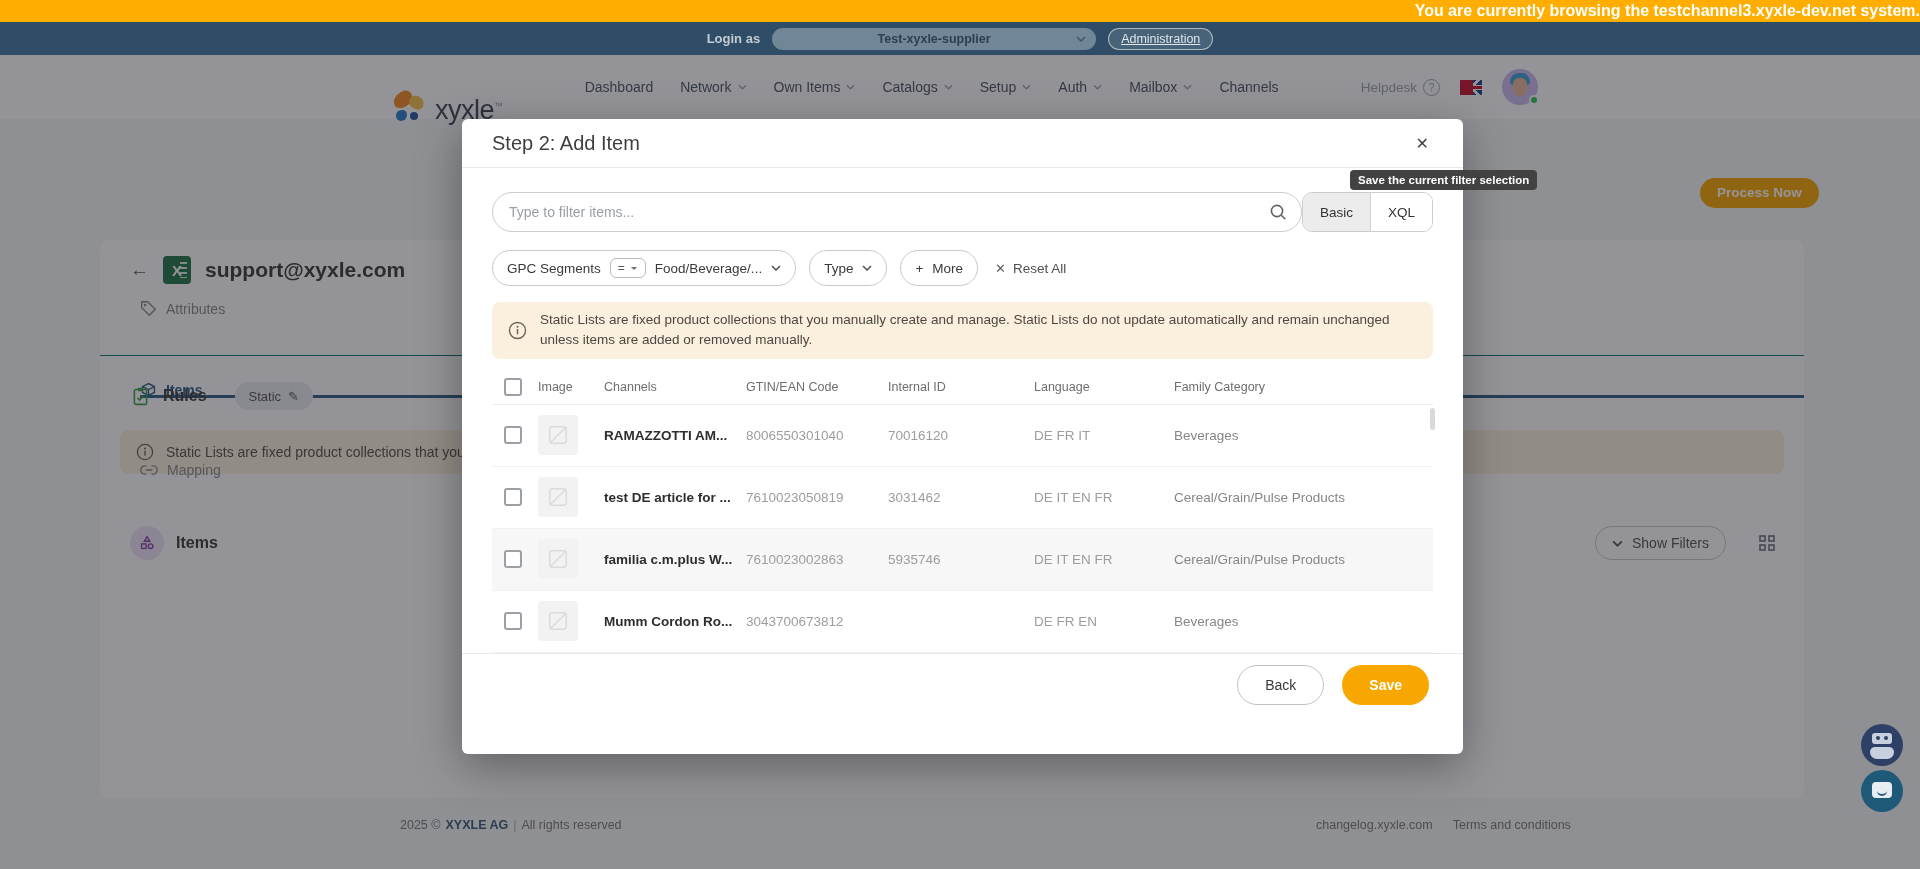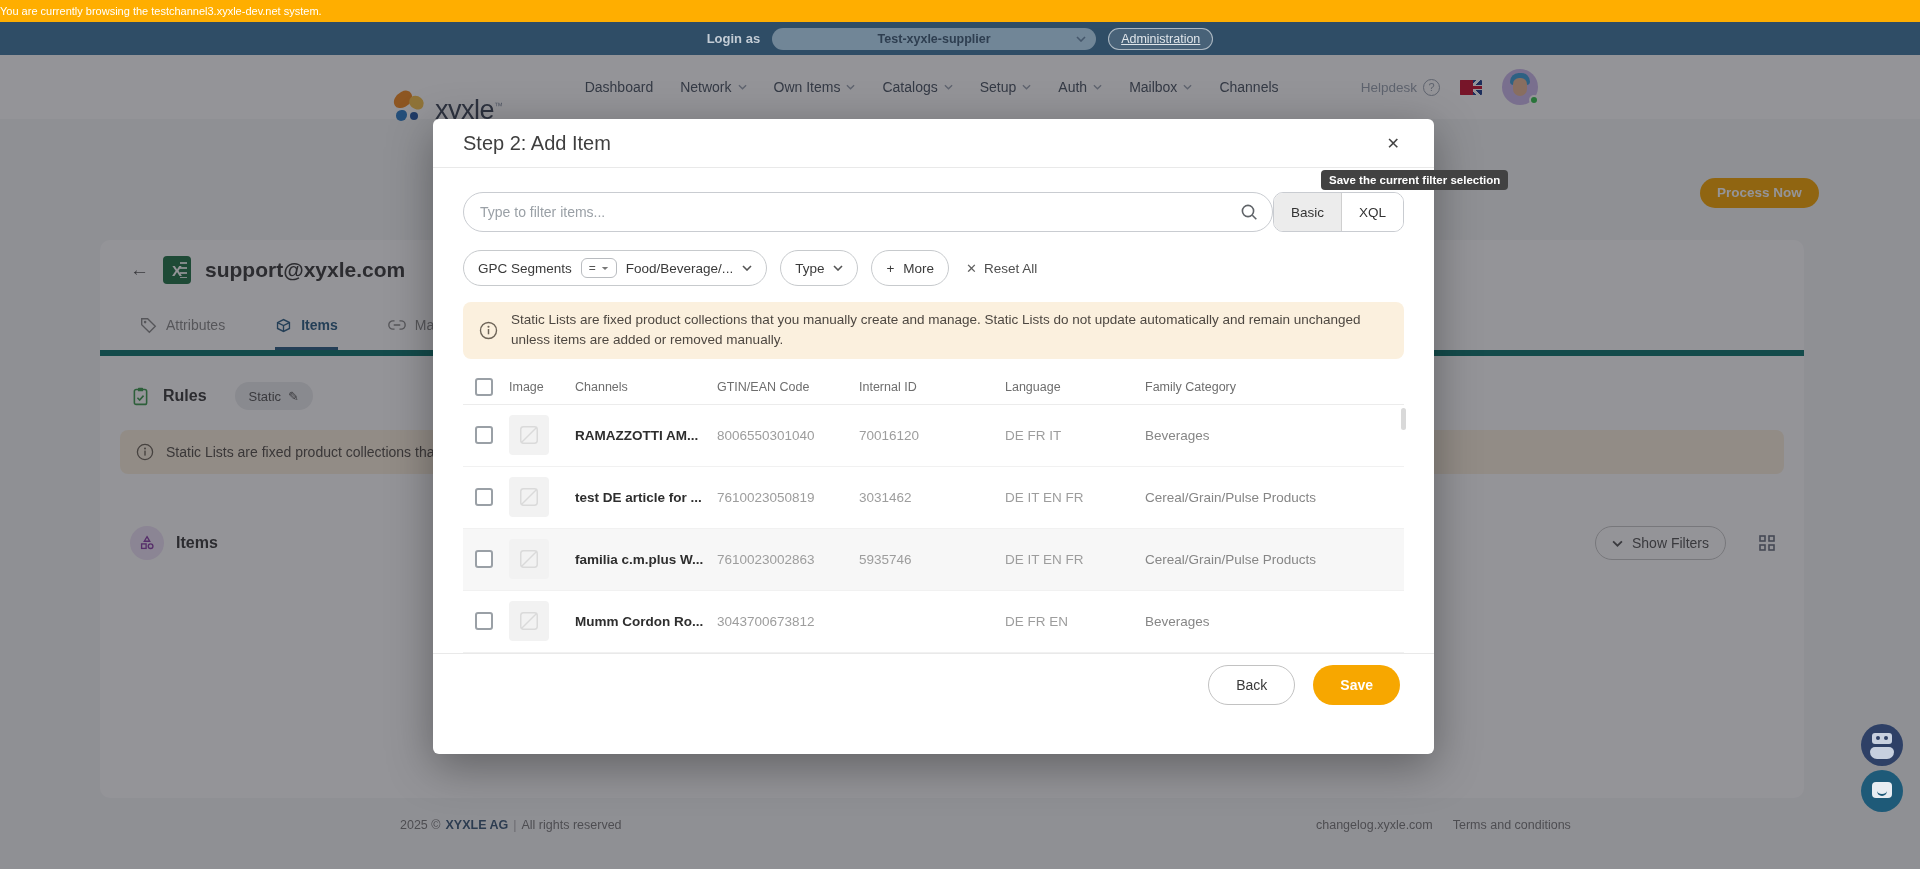--- a/index.html
+++ b/index.html
@@ -1,22 +1,22 @@
 <!DOCTYPE html>
 <html><head>
 <meta charset="utf-8">
 <style>
   * { margin:0; padding:0; box-sizing:border-box; }
   html,body { width:1920px; height:869px; overflow:hidden; }
   body { font-family:"Liberation Sans", sans-serif; background:#f6f7f8; position:relative; }
   svg { display:block; }
 
   
-  .banner { height:22px; background:#FFAE00; color:#fff; font-size:11px; font-weight:400;
-            text-align:left; line-height:22px; }
+  .banner { height:22px; background:#FFAE00; color:#fff; font-size:16px; font-weight:700;
+            text-align:right; line-height:22px; }
   .topbar { height:33px; background:#2F4D66; display:flex; align-items:center; justify-content:center; gap:12px; }
   .topbar-label { color:#c3ccd5; font-size:13px; font-weight:700; }
   .user-select { width:324px; height:22px; border-radius:11px; background:rgba(255,255,255,0.32);
                  display:flex; align-items:center; justify-content:center; position:relative; cursor:pointer;font-weight:bold; }
   .user-select .us-text { font-size:12.5px; color:#2e3e50; }
   .user-select .us-chev { position:absolute; right:10px; color:#46586c; }
   .admin-btn { height:22px; border-radius:11px; border:1px solid rgba(255,255,255,0.55);
                background:rgba(255,255,255,0.12); padding:0 12px; display:flex; align-items:center; }
   .admin-btn span { font-size:12.5px; color:#dfe5ea; text-decoration:underline; }
 
@@ -55,21 +55,21 @@
   .process-btn { position:absolute; top:178px; left:1700px; height:30px; line-height:30px; padding:0 17px;
                  background:#F7A700; color:#fff; font-size:13.5px; font-weight:700; border-radius:16px; cursor:pointer; }
   .card { position:absolute; left:100px; top:240px; width:1704px; height:558px; background:#fff; border-radius:10px; }
   .card-top { height:60px; display:flex; align-items:center; gap:14px; padding:0 30px; }
   .back-arrow { font-size:19px; color:#555; cursor:pointer; }
   .xls-icon { width:28px; height:28px; background:#217346; border-radius:4px; color:#fff; font-weight:700;
               font-size:15px; display:flex; align-items:center; justify-content:center; position:relative; }
   .xls-icon:after { content:""; position:absolute; right:4px; top:6px; width:7px; height:16px;
                     background:linear-gradient(#fff 2px, transparent 2px); background-size:7px 5px; opacity:.85; }
   .card-title { font-size:21px; font-weight:700; color:#3b3b3b; }
-  .tabs { height:56px; border-bottom:6px solid #0f766e; display:flex; gap:50px; padding:0 0 0 40px; }
+  .tabs { height:56px; border-bottom:1px solid #0f766e; display:flex; gap:64px; padding:0 0 0 40px;flex-direction:column; }
   .tab { display:flex; align-items:center; gap:9px; font-size:14px; color:#8a8a8a; cursor:pointer; }
   .tab.active { color:#2d5f84; box-shadow:inset 0 -3px 0 #2d5f84; font-weight:600; }
   .rules-row { display:flex; align-items:center; padding:26px 30px 0; gap:12px; }
   .rules-title, .items-title { font-size:16px; font-weight:700; color:#3b3b3b; }
   .static-chip { margin-left:16px; background:#ebecee; border-radius:15px; height:28px; padding:0 14px;
                  display:flex; align-items:center; gap:7px; font-size:13px; color:#555; cursor:pointer; }
   .card-info { margin:20px 20px 0; background:#FBF0DE; border-radius:8px; padding:13px 16px;
                display:flex; align-items:center; gap:12px; color:#55504a; font-size:14px;
                white-space:nowrap; overflow:hidden; }
   .items-row { margin-top:52px; padding:0 20px 0 30px; display:flex; align-items:center; gap:12px; }
@@ -81,21 +81,21 @@
   .footer-left { position:absolute; left:400px; top:818px; font-size:12.5px; color:#7a7a7a; display:flex; gap:5px; align-items:center; }
   .footer-left b { color:#3c5a78; font-weight:700; }
   .footer-sep { color:#b0b0b0; }
   .footer-right { position:absolute; left:1316px; top:818px; display:flex; gap:20px; font-size:12.5px; color:#7a7a7a; }
   .footer-right span { cursor:pointer; }
 
   
   .overlay { position:absolute; left:0; top:55px; right:0; bottom:0; background:rgba(28,28,36,0.47); z-index:10; }
 
   
-  .modal { position:absolute; left:433px; top:119px; width:1001px; height:635px; background:#fff;
+  .modal { position:absolute; left:462px; top:119px; width:1001px; height:635px; background:#fff;
            border-radius:6px; z-index:20; box-shadow:0 12px 45px rgba(0,0,0,0.35); }
   .m-header { height:49px; padding:0 30px; display:flex; align-items:center; justify-content:space-between;
               border-bottom:1px solid #e9e9e9; }
   .m-title { font-size:20px; font-weight:500; color:#3f3f3f; }
   .m-close { font-size:16px; color:#444; cursor:pointer; padding:4px; }
   .tooltip { position:absolute; top:51px; left:888px; background:#424242; color:#fff; font-size:11.5px;
              font-weight:700; padding:4px 8px; border-radius:4px; white-space:nowrap; z-index:30; }
   .m-body { padding:0 30px; }
   .filter-row { margin-top:24px; display:flex; align-items:center; }
   .search-box { flex:1; height:40px; border:1px solid #c9ccd1; border-radius:20px; position:relative;

